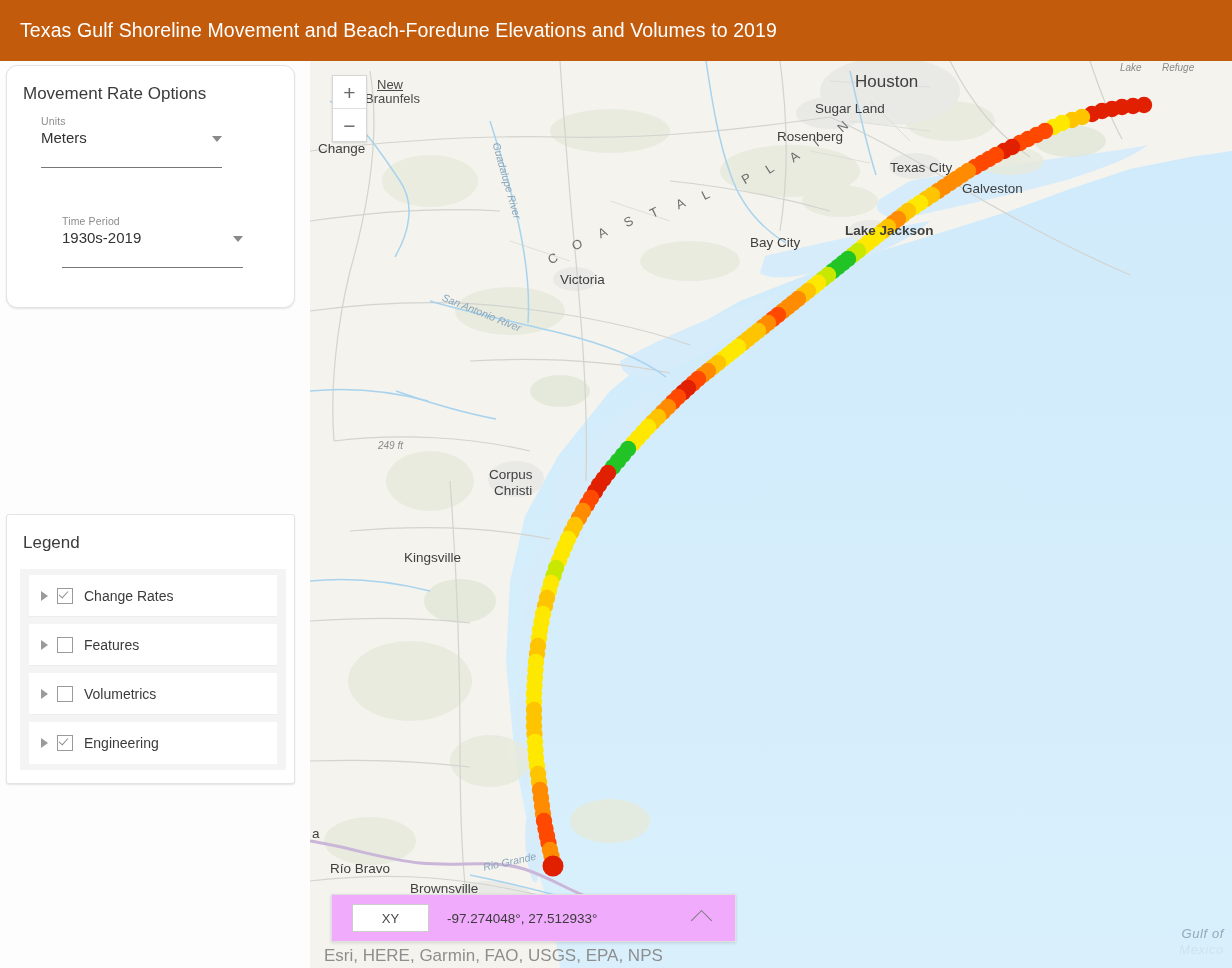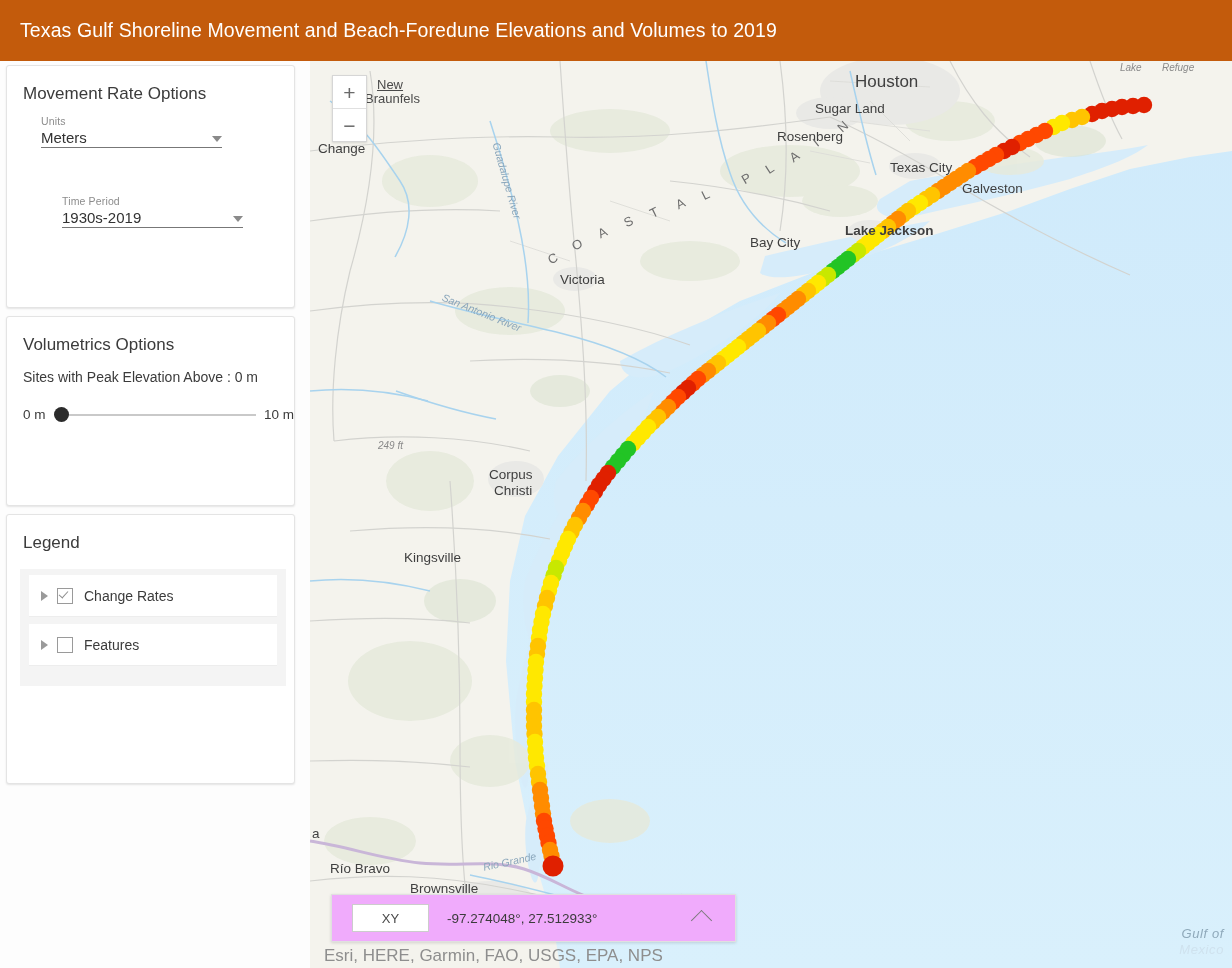--- a/index.html
+++ b/index.html
@@ -32,30 +32,30 @@
     border:1px solid #e4e4e4;border-radius:3px;
     box-shadow:0 1px 2px rgba(0,0,0,.10);
     box-sizing:border-box;
   }
   .card-title{
     font-size:17px;color:#3b3b3b;font-weight:400;
     padding:18px 0 0 16px;margin:0;
   }
 
   
-  #card-movement{top:4px;height:243px;}
+  #card-movement{top:4px;height:243px;border-radius:11px;}
   .field{margin:0 0 0 55px;width:181px;}
   .field-label{
     font-size:10.5px;color:#8c8c8c;letter-spacing:.15px;
     margin-bottom:1px;
   }
   .select-row{
     position:relative;display:flex;align-items:flex-end;
     justify-content:space-between;
-    border-bottom:1px solid #777;padding-bottom:0;
+    border-bottom:1px solid #777;padding-bottom:20px;
   }
   .select-value{font-size:15px;color:#323232;line-height:19px;}
   .caret{
     width:0;height:0;border-left:5px solid transparent;
     border-right:5px solid transparent;border-top:6px solid #8a8a8a;
     margin-bottom:5px;
   }
   #field-units{margin-top:11px;margin-left:34px;}
   #field-period{margin-top:47px;}
 
@@ -184,49 +184,47 @@
 
       <div class="field" id="field-period">
         <div class="field-label">Time Period</div>
         <div class="select-row">
           <span class="select-value">1930s-2019</span>
           <span class="caret"></span>
         </div>
       </div>
     </div>
 
-    <div class="card" id="card-volumetrics">
-      <div class="card-title">Volumetrics Options</div>
-      <div class="vol-sub">Sites with Peak Elevation Above : 0 m</div>
-      <div class="slider-wrap">
-        <span class="slider-end">0 m</span>
-        <span class="slider-track-wrap">
-          <span class="slider-track"></span>
-          <span class="slider-thumb" style="left: calc(0% + 0px);"></span>
-        </span>
-        <span class="slider-end">10 m</span>
-      </div>
-    </div>
 
     <div class="card" id="card-legend">
       <div class="card-title">Legend</div>
       <div class="legend-box" id="legend-box">
           <div class="legend-row">
             <span class="tri"></span>
             <span class="cbx checked"></span>
             <span class="legend-label">Change Rates</span>
           </div>
           <div class="legend-sep"></div>
           <div class="legend-row">
             <span class="tri"></span>
             <span class="cbx"></span>
             <span class="legend-label">Features</span>
           </div>
           <div class="legend-sep"></div>
+          <div class="legend-row">
+            <span class="tri"></span>
+            <span class="cbx"></span>
+            <span class="legend-label">Volumetrics</span>
+          </div>
           <div class="legend-sep"></div>
+          <div class="legend-row">
+            <span class="tri"></span>
+            <span class="cbx checked"></span>
+            <span class="legend-label">Engineering</span>
+          </div>
         </div>
     </div>
 
   </div>
 
   <div class="map">
 
     <svg class="map-svg" width="922" height="907" viewBox="0 0 922 907">
       <defs>
         <linearGradient id="oceanGrad" x1="0" y1="0" x2="0" y2="1">

